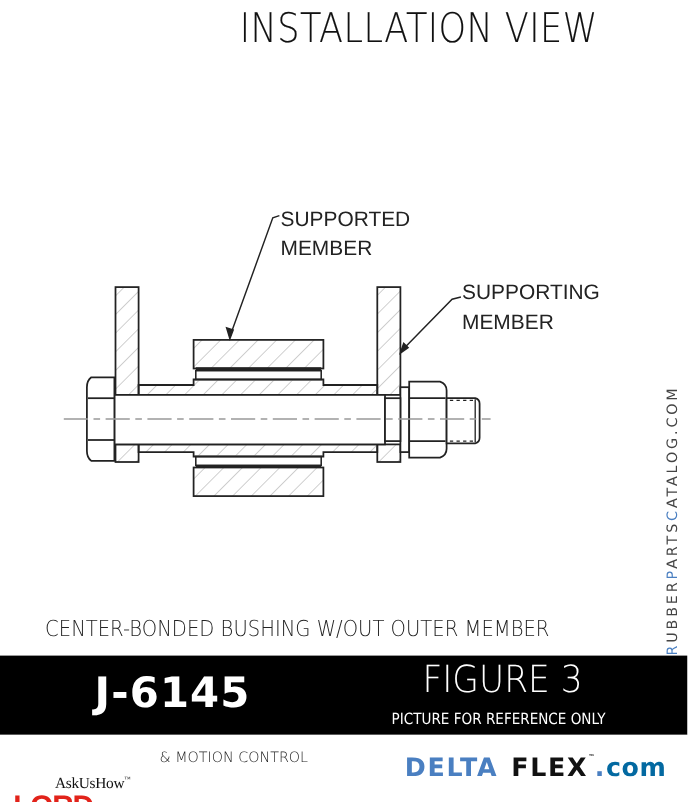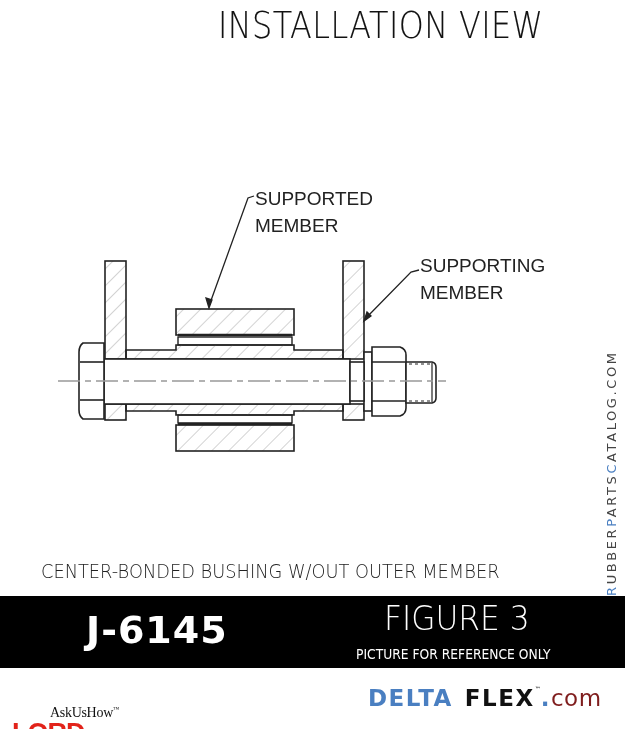--- a/index.html
+++ b/index.html
@@ -54,21 +54,21 @@
     position: absolute; left: 145px; top: 13px; color: #222; line-height: 17px;
     font-family: "DejaVu Sans", sans-serif; font-weight: 200; font-size: 13px;
   }
   .deltaflex {
     position: absolute; left: 368px; top: 17px; white-space: nowrap;
     font-family: "DejaVu Sans", sans-serif; font-weight: bold; font-size: 23px; letter-spacing: 1.5px;
   }
   .deltaflex .delta { color: #4a7fc1; }
   .deltaflex .flex { color: #111; margin-left: 12px; }
   .deltaflex .dot { color: #4a7fc1; }
-  .deltaflex .com { color: #7f1d1d; font-weight: normal; letter-spacing: 0.5px; text-align: center; }
+  .deltaflex .com { color: #0369a1; font-weight: bold; letter-spacing: 0.5px; text-align: center; }
   .deltaflex sup { font-size: 6px; color: #111; vertical-align: 15px; letter-spacing: 0; }
 </style>
 </head>
 <body>
 
 <div class="title">INSTALLATION VIEW</div>
 
 <svg class="drawing" viewBox="0 0 625 560" xmlns="http://www.w3.org/2000/svg">
   <defs>
     <pattern id="hatch" patternUnits="userSpaceOnUse" width="12" height="12" patternTransform="rotate(45)">
@@ -139,15 +139,16 @@
 <div class="band">
   <div class="part-no">J-6145</div>
   <div class="figure">FIGURE 3</div>
   <div class="ref">PICTURE FOR REFERENCE ONLY</div>
 </div>
 
 <div class="footer">
   <div class="lord">LORD</div>
   <div class="askus"><span>AskUsHow</span><sup>™</sup></div>
   <div class="tagline">
+    <div>&amp; MOTION CONTROL</div>
   </div>
   <div class="deltaflex"><span class="delta">DELTA</span><span class="flex">FLEX</span><sup>™</sup><span class="dot">.</span><span class="com">com</span></div>
 </div>
 
 </body></html>

